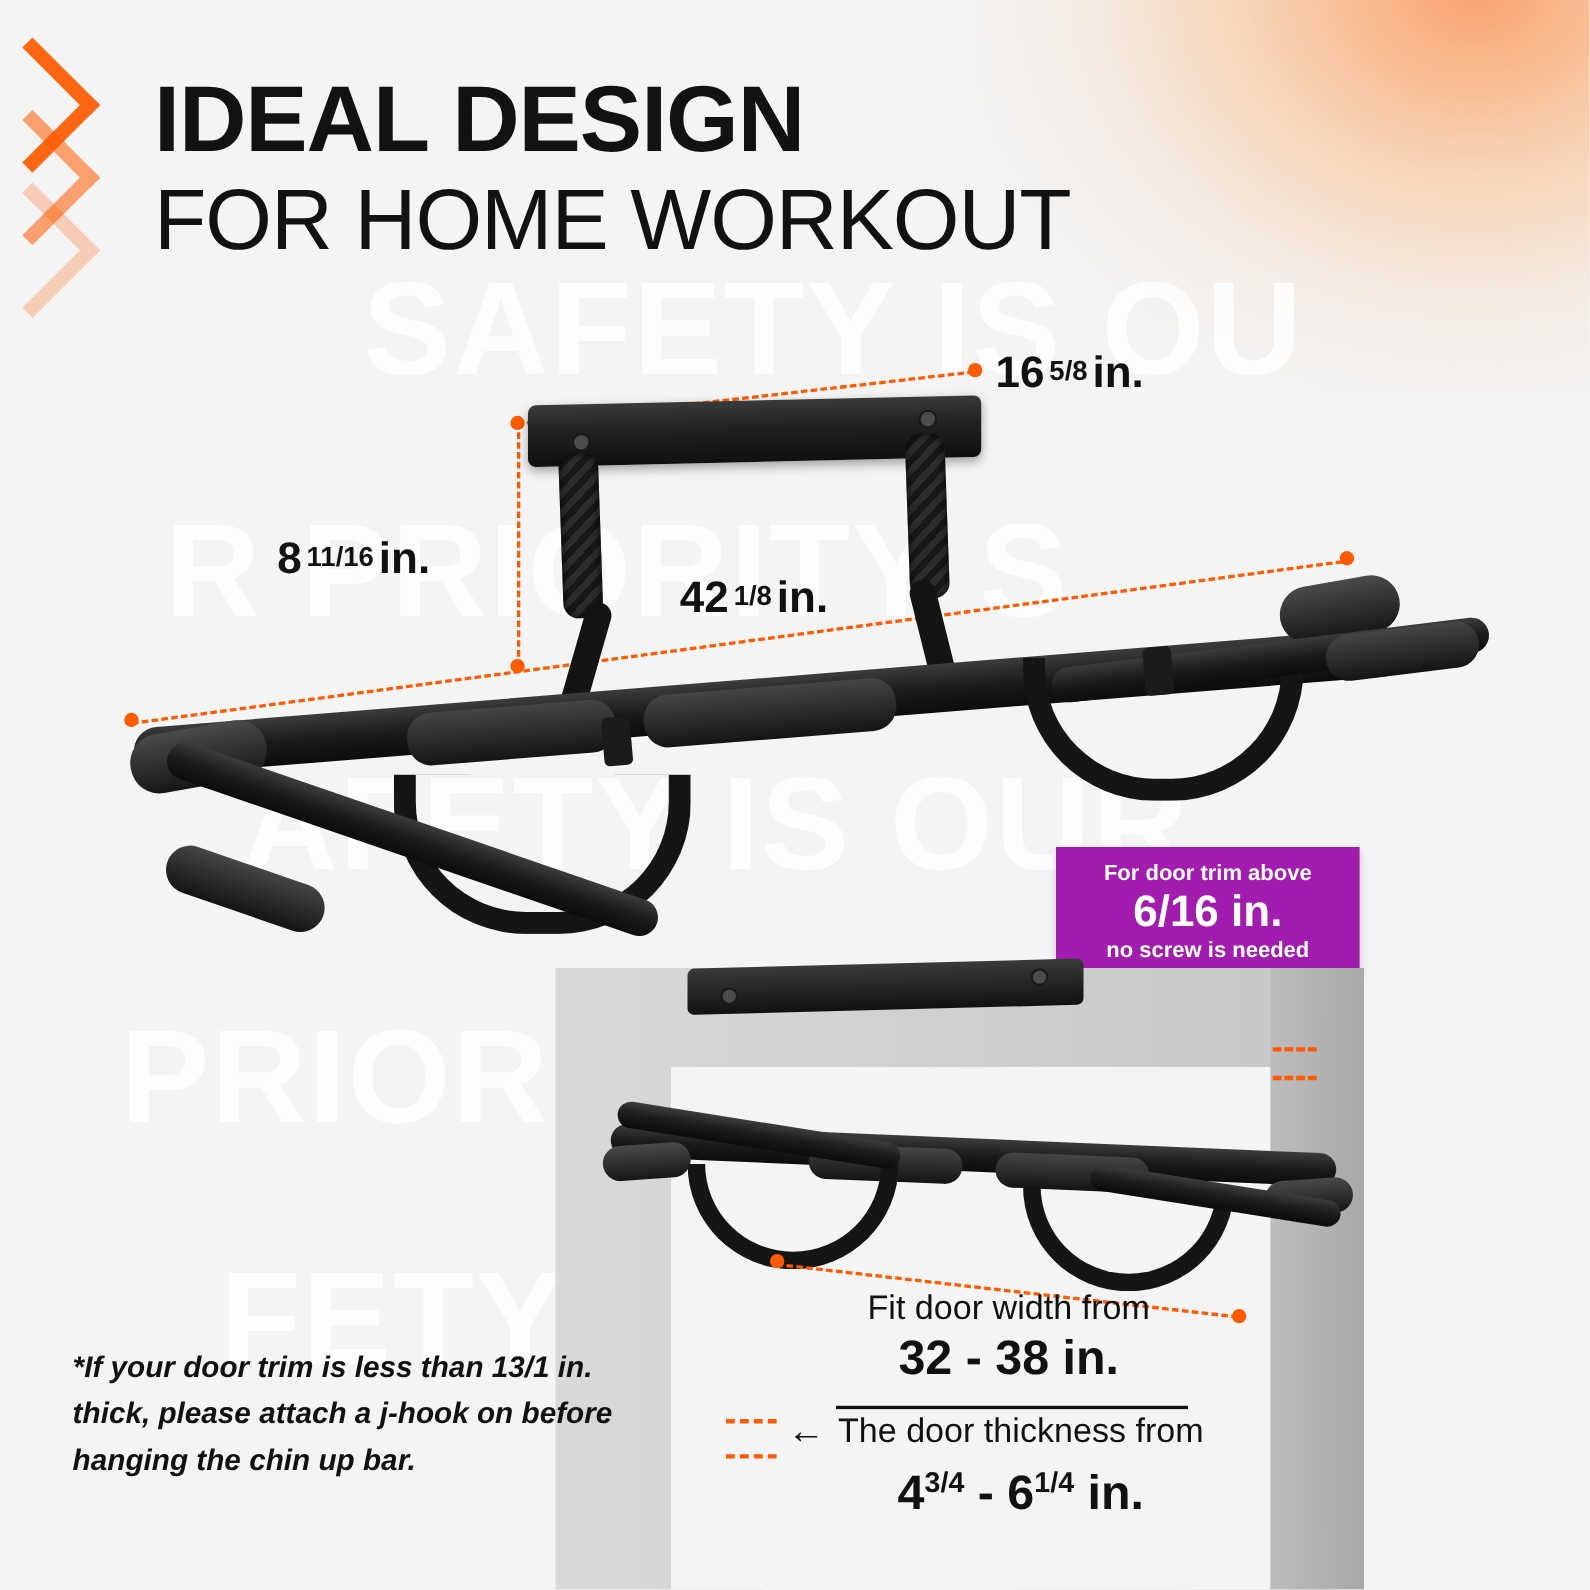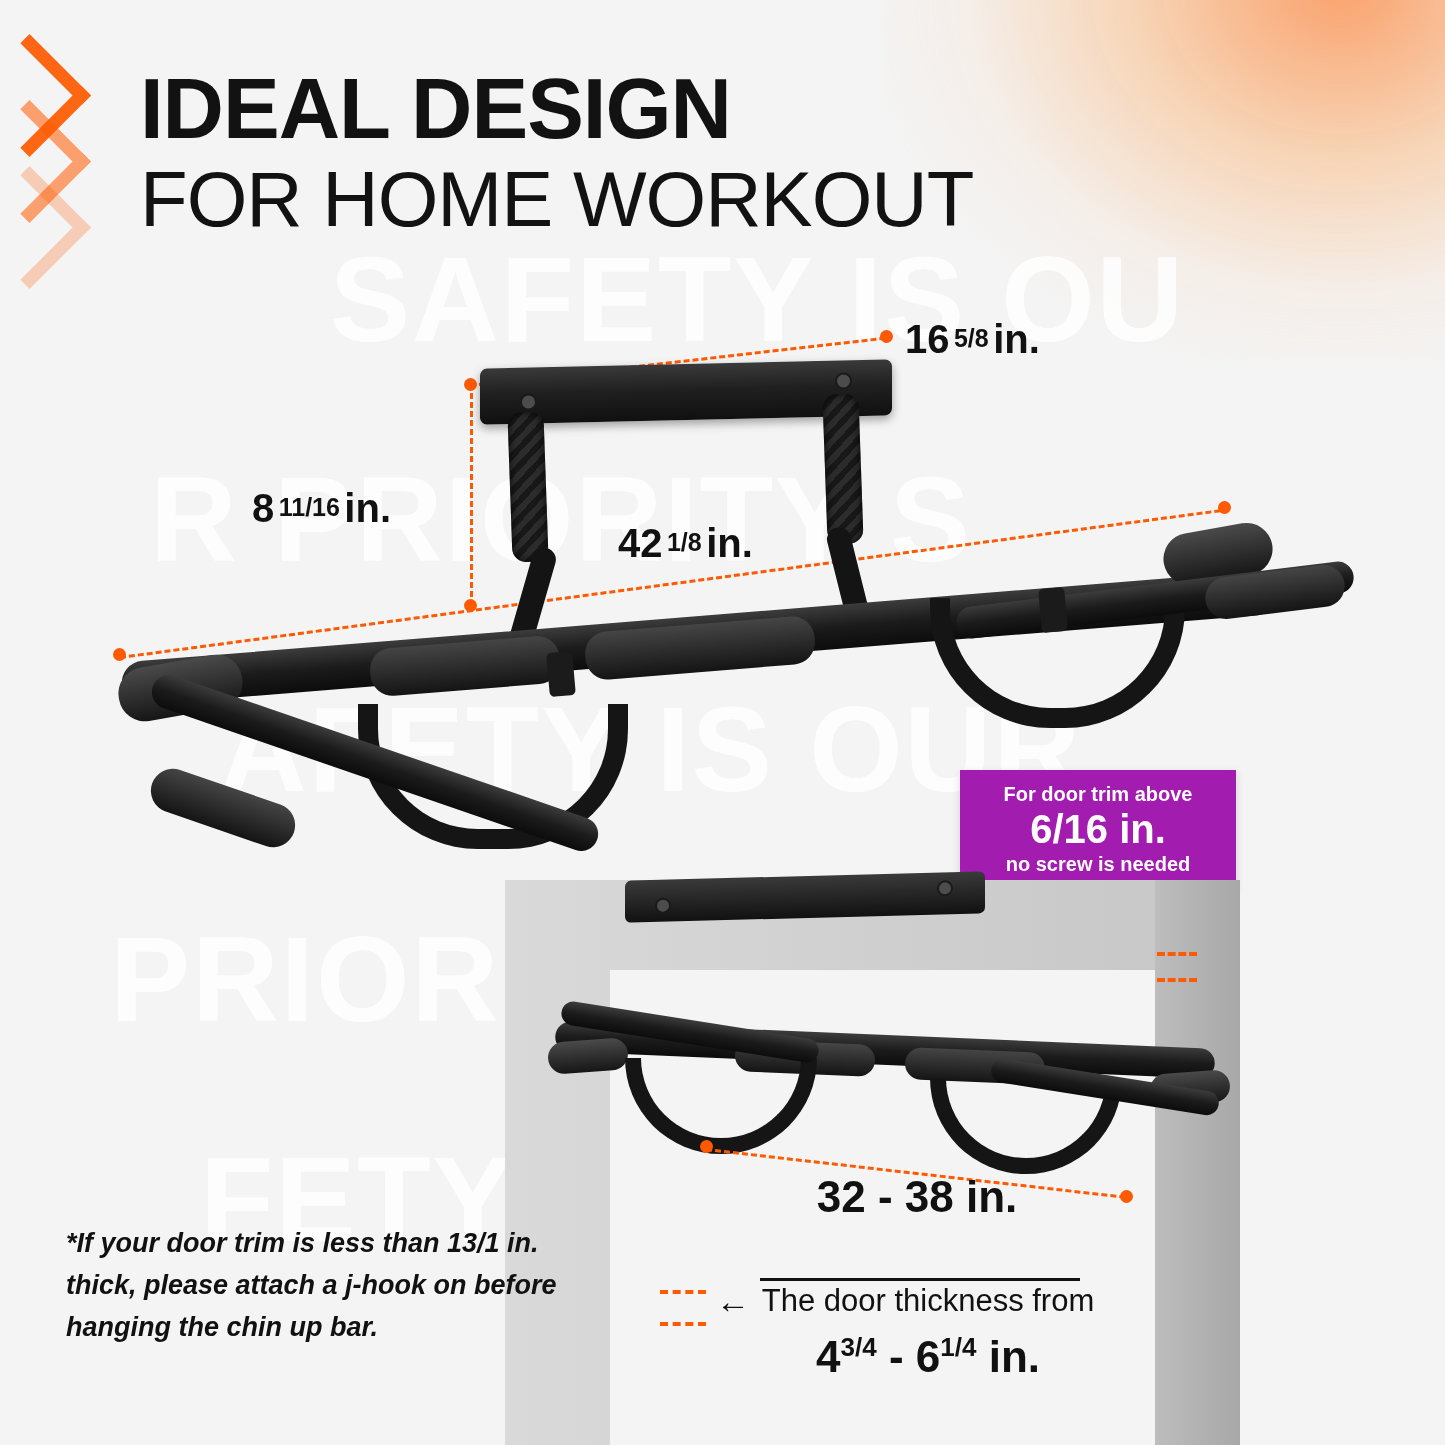--- a/index.html
+++ b/index.html
@@ -262,20 +262,21 @@
 
   <div class="dot" style="left:700px;top:280px;"></div>
   <div class="dot" style="left:1120px;top:330px;"></div>
   <div class="dim-line" style="left:706px;top:288px;width:422px;transform:rotate(6.5deg);transform-origin:left center;"></div>
 
   <div style="position:absolute;left:660px;top:430px;width:46px;height:0;border-top:4px dashed #ff5a00;"></div>
   <div style="position:absolute;left:660px;top:462px;width:46px;height:0;border-top:4px dashed #ff5a00;"></div>
   <div class="arrow-small" style="left:716px;top:422px;">←</div>
 
   <div class="scene-label" style="left:742px;top:310px;width:350px;">
+    <div class="sl-small">Fit door width from</div>
     <div class="sl-big">32 - 38 in.</div>
   </div>
   <div class="rule" style="left:760px;top:418px;width:320px;"></div>
 
   <div class="scene-label" style="left:748px;top:422px;width:360px;">
     <div class="sl-small">The door thickness from</div>
     <div class="sl-big">
       <span>4</span><span class="frac">3/4</span>
       <span>-</span>
       <span>6</span><span class="frac">1/4</span>

